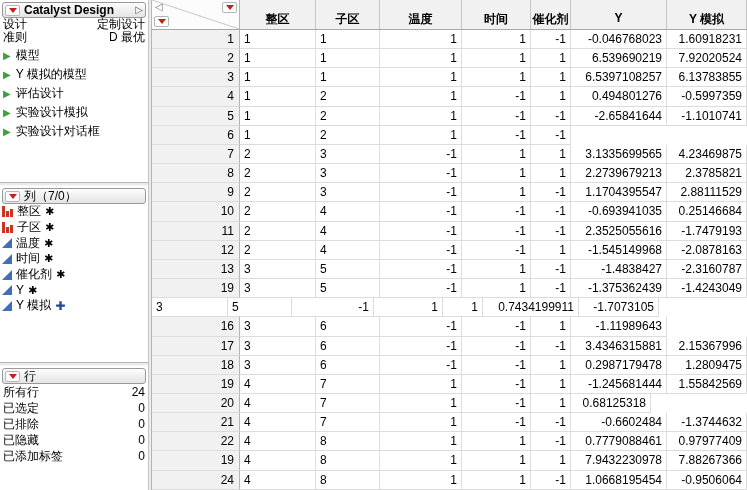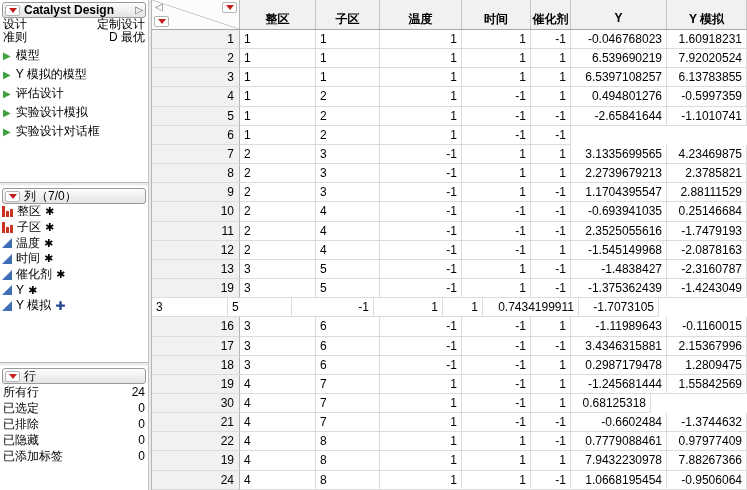--- a/index.html
+++ b/index.html
@@ -379,21 +379,20 @@
           <div class="cell w7 num">-1.7073105</div>
         </div>
         <div class="grow">
           <div class="rownum">16</div>
           <div class="cell w1 nom">3</div>
           <div class="cell w2 nom">6</div>
           <div class="cell w3 num">-1</div>
           <div class="cell w4 num">-1</div>
           <div class="cell w5 num">1</div>
           <div class="cell w6 num">-1.11989643</div>
-          <div class="cell w7 num">-0.1160015</div>
         </div>
         <div class="grow">
           <div class="rownum">17</div>
           <div class="cell w1 nom">3</div>
           <div class="cell w2 nom">6</div>
           <div class="cell w3 num">-1</div>
           <div class="cell w4 num">-1</div>
           <div class="cell w5 num">-1</div>
           <div class="cell w6 num">3.4346315881</div>
           <div class="cell w7 num">2.15367996</div>
@@ -412,21 +411,21 @@
           <div class="rownum">19</div>
           <div class="cell w1 nom">4</div>
           <div class="cell w2 nom">7</div>
           <div class="cell w3 num">1</div>
           <div class="cell w4 num">-1</div>
           <div class="cell w5 num">1</div>
           <div class="cell w6 num">-1.245681444</div>
           <div class="cell w7 num">1.55842569</div>
         </div>
         <div class="grow">
-          <div class="rownum">30</div>
+          <div class="rownum">20</div>
           <div class="cell w1 nom">4</div>
           <div class="cell w2 nom">7</div>
           <div class="cell w3 num">1</div>
           <div class="cell w4 num">-1</div>
           <div class="cell w5 num">1</div>
           <div class="cell w7 num">0.68125318</div>
         </div>
         <div class="grow">
           <div class="rownum">21</div>
           <div class="cell w1 nom">4</div>

